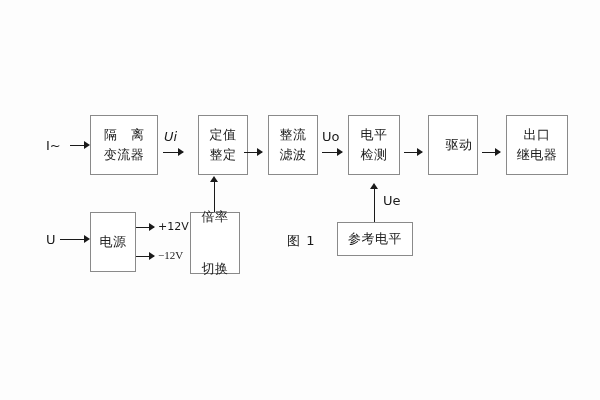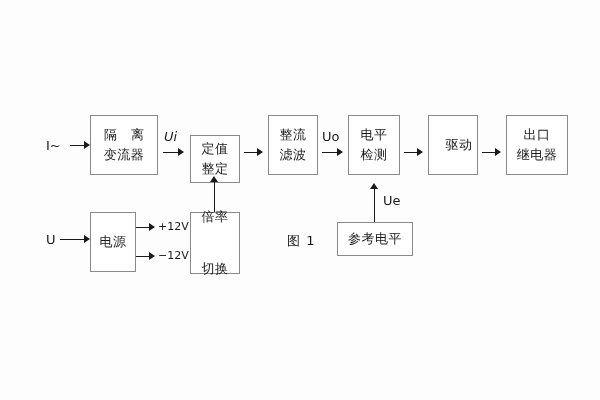--- a/index.html
+++ b/index.html
@@ -104,21 +104,21 @@
 
   <div class="block wide-spaced" style="left:90px; top:115px; width:68px; height:60px;">
     <span class="line">隔 离</span>
     <span class="line">变流器</span>
   </div>
 
   <div class="txt" style="left:164px; top:130px;font-style:italic;">Ui</div>
   <div class="hline" style="left:163px; top:152px; width:20px;"></div>
   <div class="arrow-r" style="left:178px; top:148px;"></div>
 
-  <div class="block" style="left:190px; top:115px; width:50px; height:48px;margin-top:20px;">
+  <div class="block" style="left:198px; top:115px; width:50px; height:60px;">
     <span class="line">定值</span>
     <span class="line">整定</span>
   </div>
 
   <div class="hline" style="left:244px; top:152px; width:18px;"></div>
   <div class="arrow-r" style="left:257px; top:148px;"></div>
 
   <div class="block" style="left:268px; top:115px; width:50px; height:60px;">
     <span class="line">整流</span>
     <span class="line">滤波</span>
@@ -155,21 +155,21 @@
   <div class="block" style="left:90px; top:212px; width:46px; height:60px;">
     <span class="line">电源</span>
   </div>
 
   <div class="hline" style="left:136px; top:227px; width:18px;"></div>
   <div class="arrow-r" style="left:149px; top:223px;"></div>
   <div class="txt small" style="left:158px; top:221px;">+12V</div>
 
   <div class="hline" style="left:136px; top:256px; width:18px;"></div>
   <div class="arrow-r" style="left:149px; top:252px;"></div>
-  <div class="txt small" style="left:158px; top:250px;">−12V</div>
+  <div class="txt small" style="left:158px; top:250px;font-family:Liberation Serif, serif;">−12V</div>
 
   <div class="block" style="left:190px; top:212px; width:50px; height:62px;gap:32px;">
     <span class="line">倍率</span>
     <span class="line">切换</span>
   </div>
 
   <div class="vline" style="left:214px; top:181px; height:31px;"></div>
   <div class="arrow-u" style="left:210px; top:176px;"></div>
 
   <div class="block" style="left:337px; top:222px; width:76px; height:34px;">

